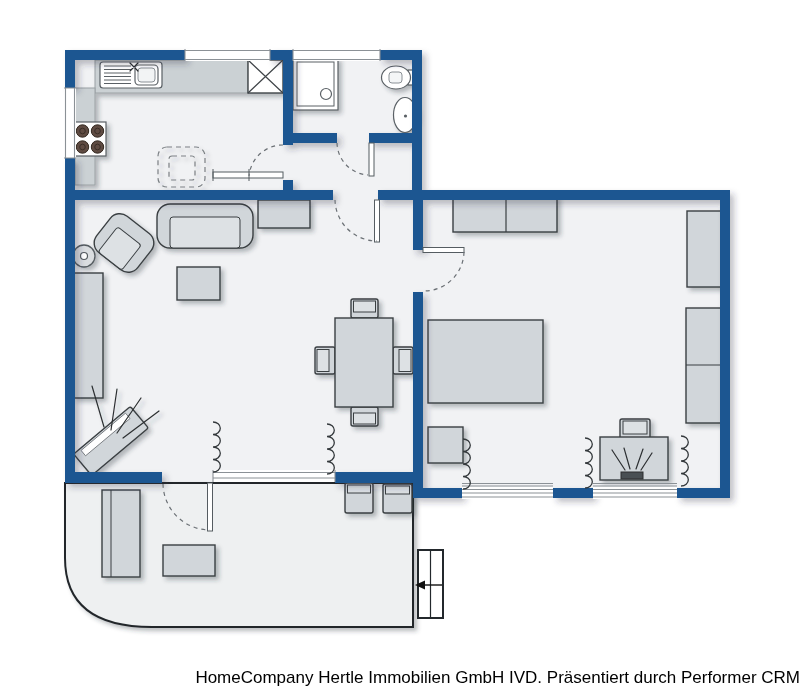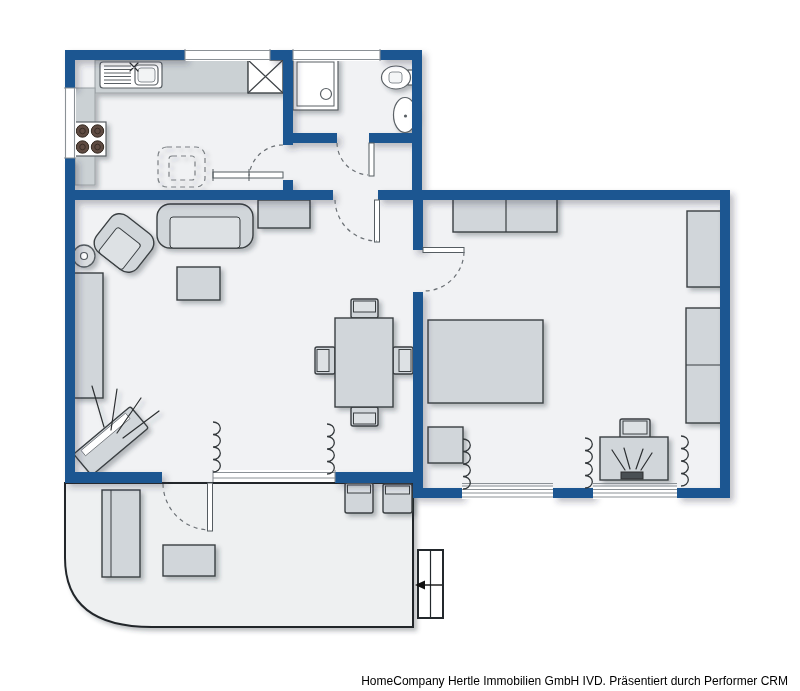--- a/index.html
+++ b/index.html
@@ -20,21 +20,21 @@
   .winband{fill:var(--window);}
   .winline{stroke:var(--window-line);stroke-width:1.1;fill:none;}
   .sill{stroke:var(--window-line);stroke-width:1;fill:none;}
   .dashedfurn{stroke:#7a7f83;fill:none;stroke-width:1.2;stroke-dasharray:5 4;}
   .ray{stroke:#2c2f31;stroke-width:1.2;stroke-linecap:round;fill:none;}
   .stair{fill:#ffffff;stroke:var(--balcony-edge);stroke-width:2;}
   .stairline{stroke:var(--balcony-edge);stroke-width:1.2;fill:none;}
   .arrow{stroke:#111;stroke-width:1.4;fill:none;}
   .arrowhead{fill:#111;stroke:none;}
   .burner{fill:var(--burner);stroke:#33281f;stroke-width:1;}
-  .footer{position:absolute;right:12px;bottom:3px;font-size:12px;color:var(--footer-text);
+  .footer{position:absolute;right:0;bottom:3px;font-size:17px;color:var(--footer-text);
           white-space:nowrap;}
 </style>
 </head>
 <body>
 
 <div id="stage">
 <svg width="800" height="691" viewBox="0 0 800 691">
   <defs>
     <filter id="wshad" x="-10%" y="-10%" width="130%" height="130%">
       <feDropShadow dx="4" dy="4" stdDeviation="3" flood-color="#2a3340" flood-opacity="0.30"></feDropShadow>

